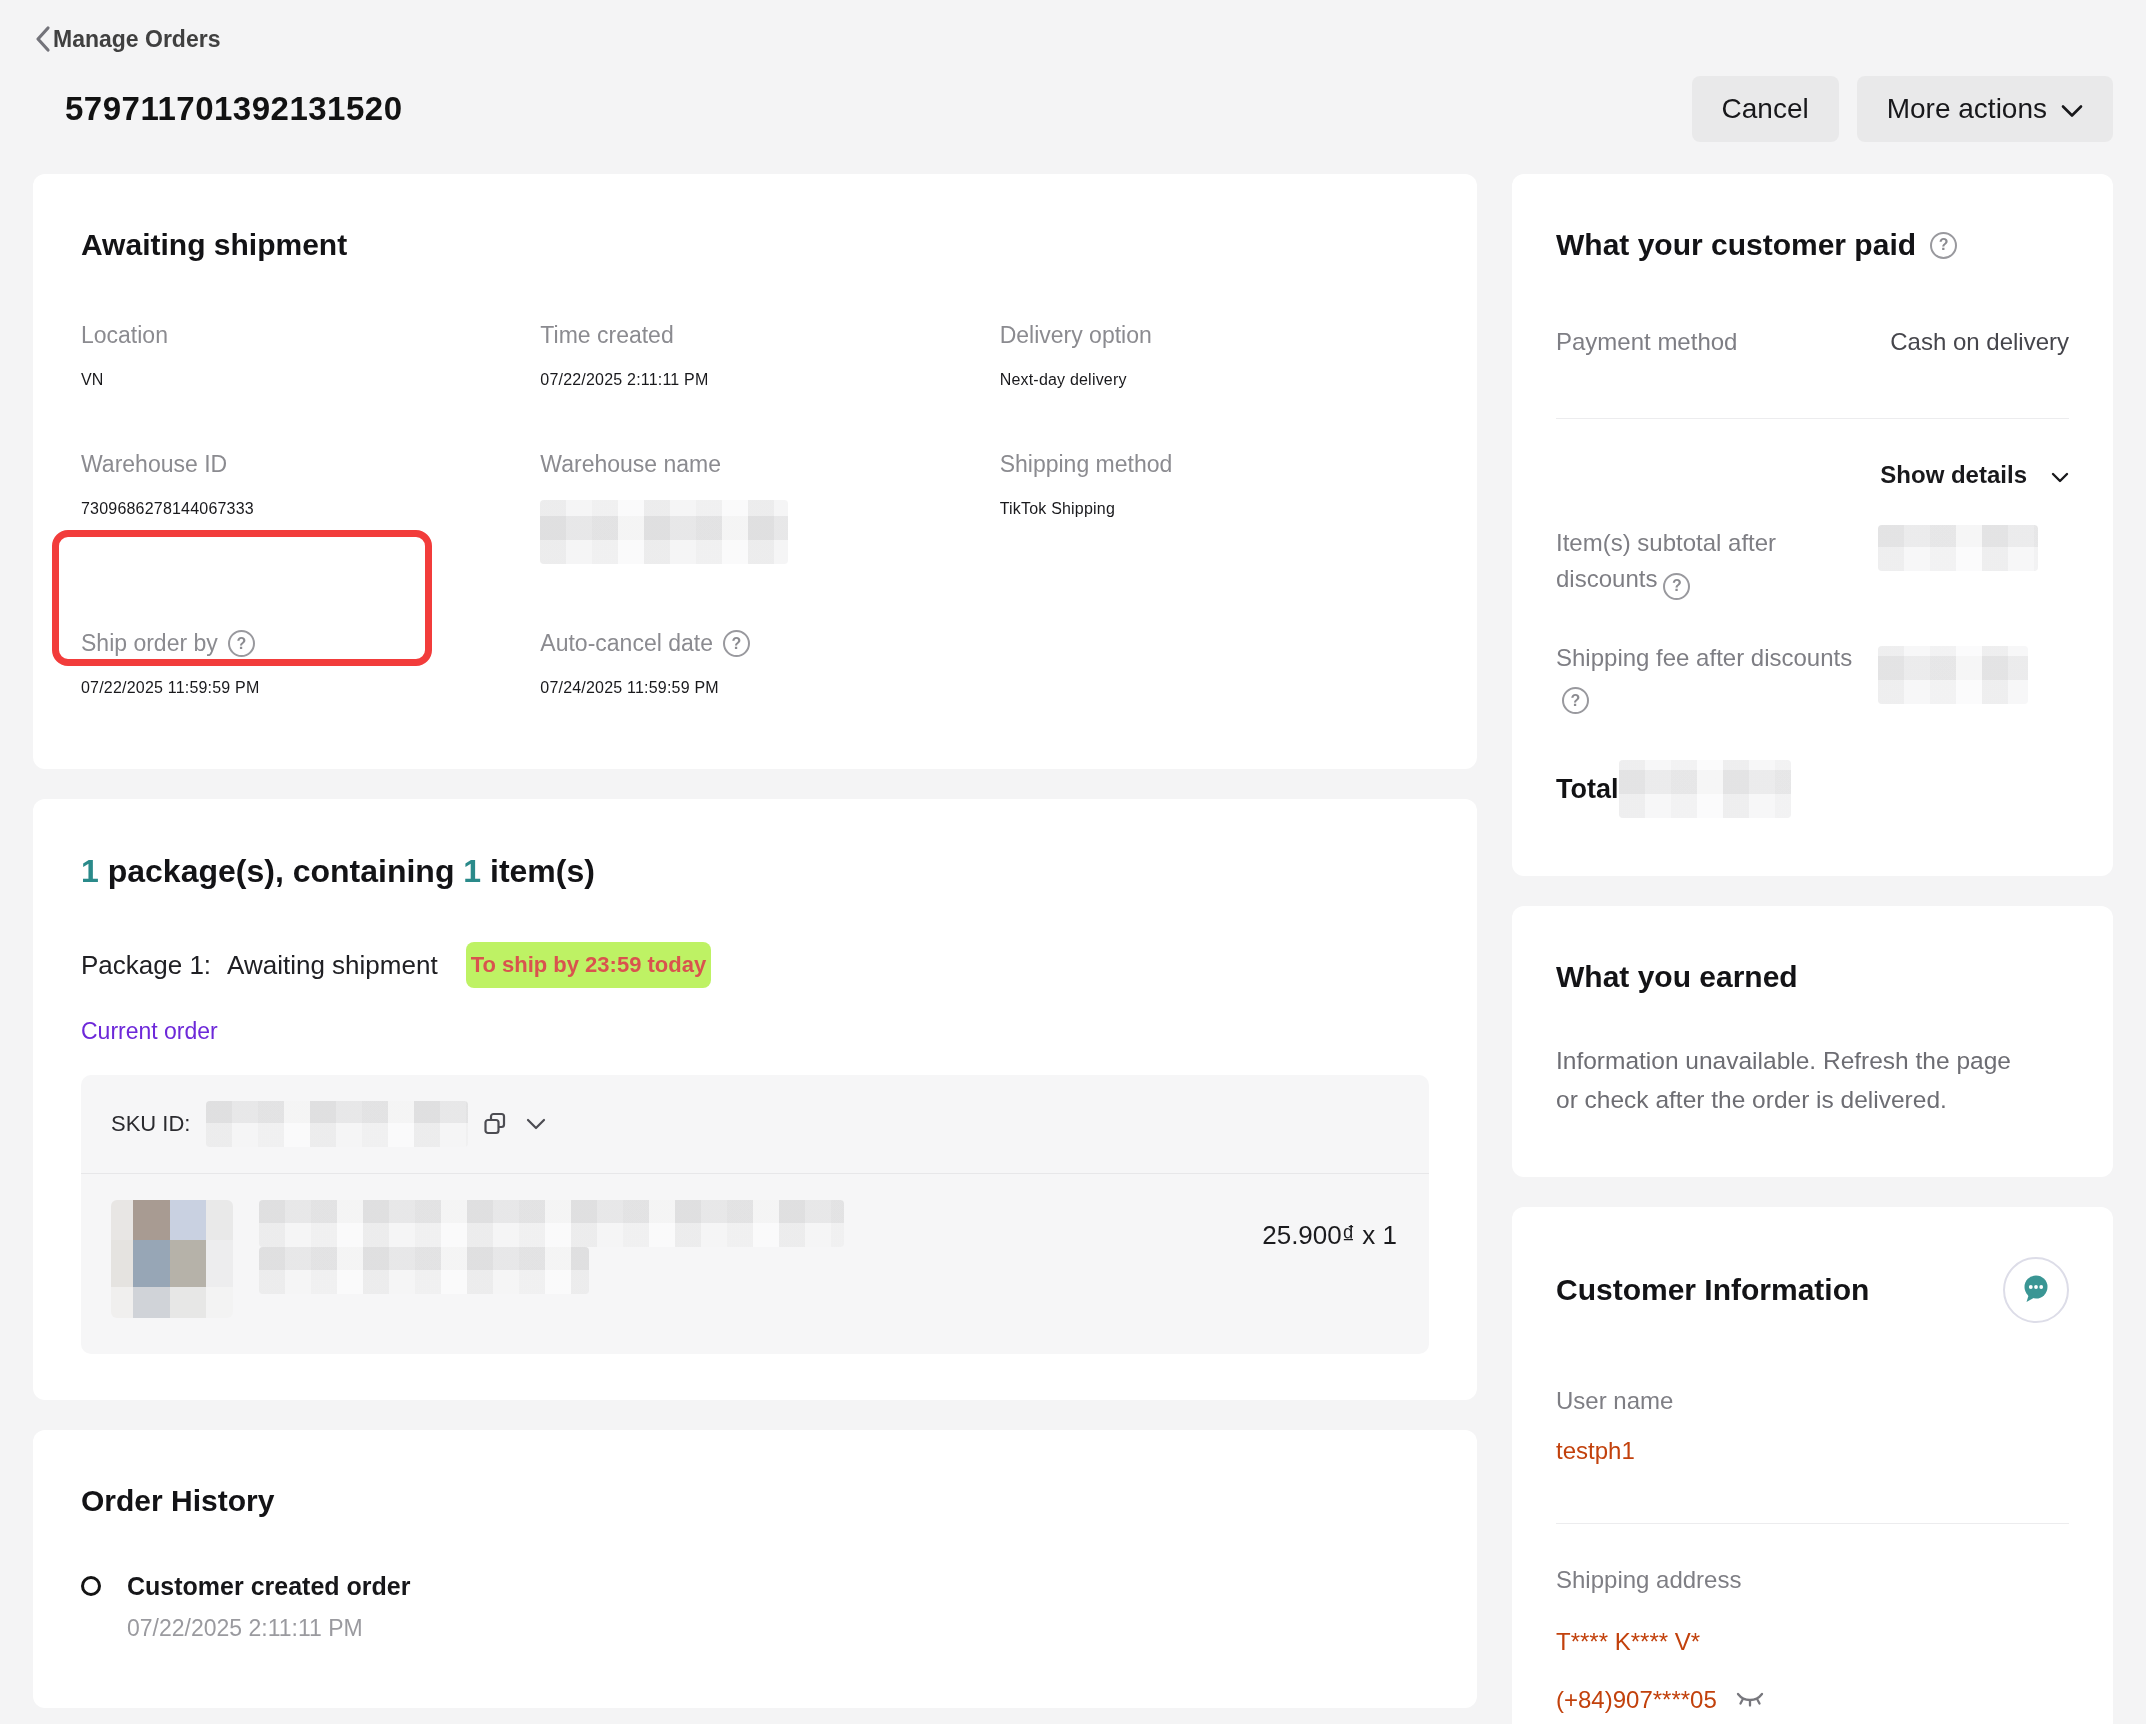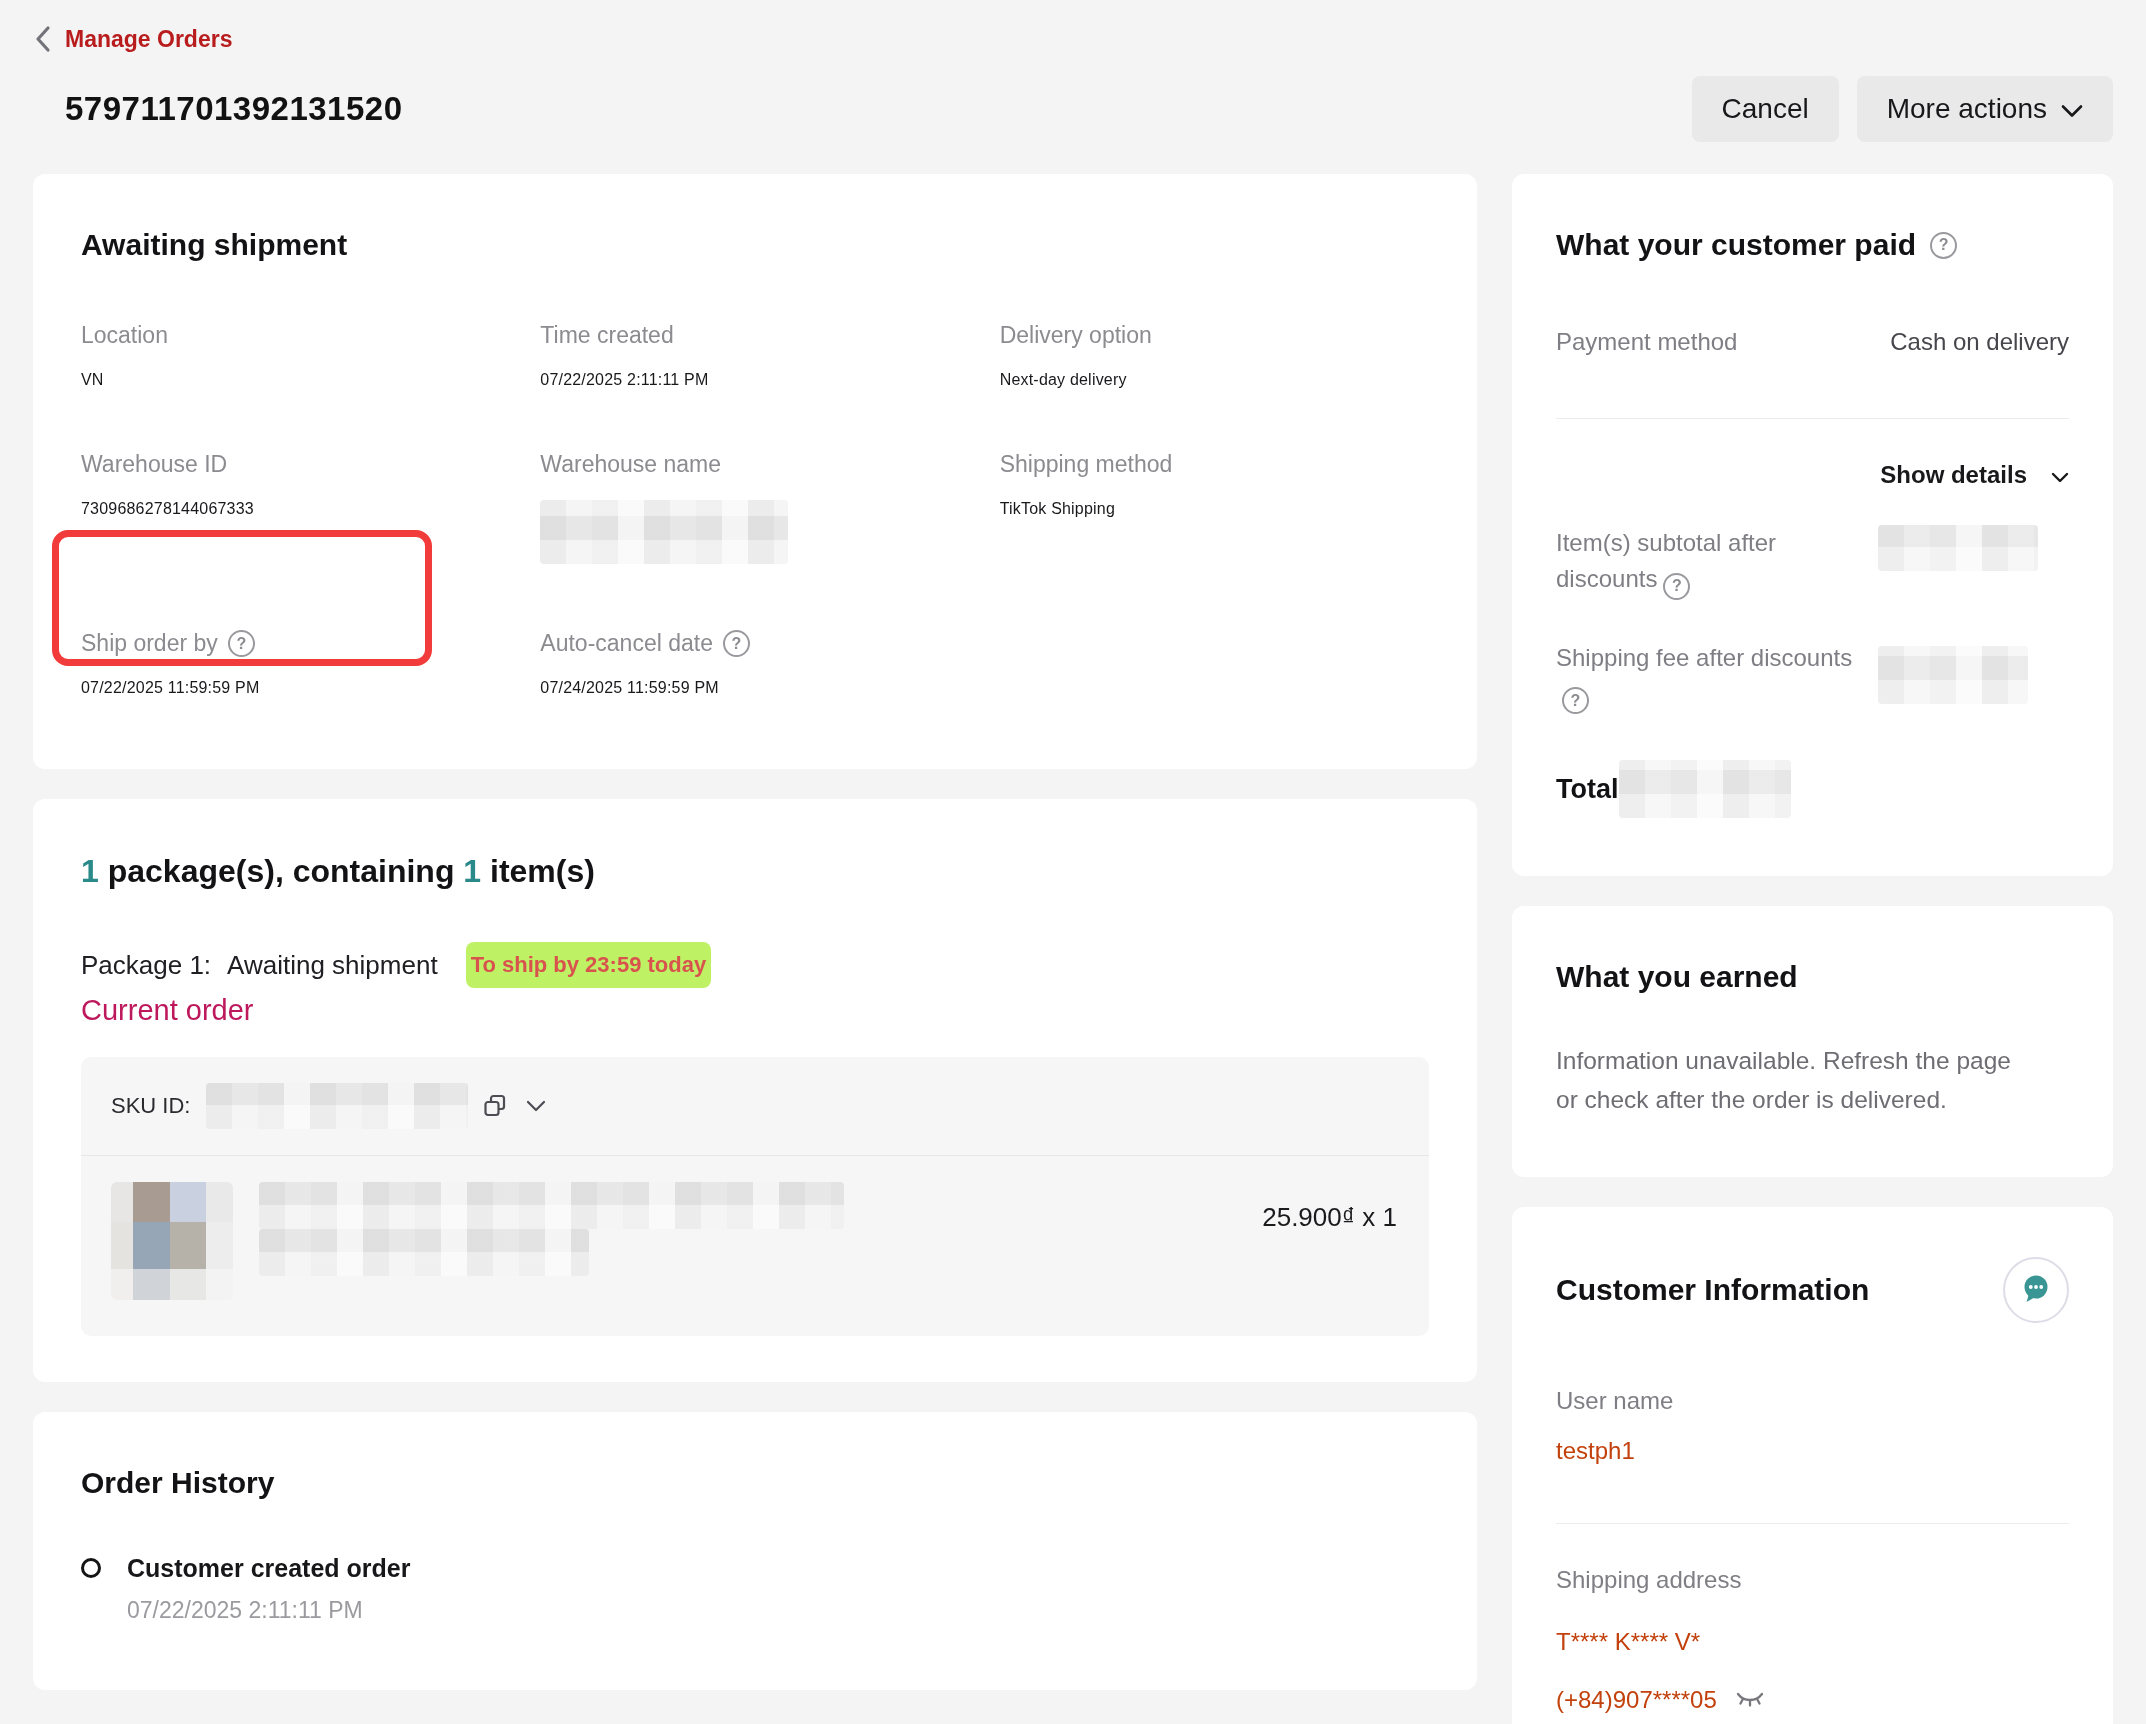--- a/index.html
+++ b/index.html
@@ -6,21 +6,21 @@
   html,body { width:2146px; height:1724px; overflow:hidden; }
   body {
     background:#f4f4f5;
     font-family:"Liberation Sans", sans-serif;
     color:#161618;
     position:relative;
   }
   .page { padding:24px 33px 0 33px; }
 
   
-  .back-row { display:flex; align-items:center; gap:12px; color:#b91c1c; font-size:23px; font-weight:600; cursor:pointer; width:fit-content; }
+  .back-row { display:flex; align-items:center; color:#404040; font-size:23px; font-weight:600; cursor:pointer; width:fit-content; }
   .back-row svg { display:block; }
   .order-row { margin-top:22px; display:flex; align-items:center;margin-left:32px; }
   .order-id { font-size:33px; font-weight:700; letter-spacing:0.5px; color:#121212; }
   .header-actions { margin-left:auto; display:flex; gap:18px; }
   .btn {
     background:#e9e9ea; border:none; border-radius:8px; cursor:pointer;
     font-family:inherit; font-size:28px; font-weight:500; color:#18181b;
     padding:0 30px; height:66px; display:inline-flex; align-items:center; gap:14px;
   }
 
@@ -59,21 +59,21 @@
 
   
   .card-packages { padding:54px 48px 46px 48px; }
   .pkg-title { font-size:32px; font-weight:700; color:#131316; }
   .accent { color:#2a8a8a; }
   .pkg-row { margin-top:52px; display:flex; align-items:center; gap:16px; font-size:26px; color:#202024; }
   .ship-badge {
     background:#bef264; color:#d9534e; font-size:22px; font-weight:600;
     border-radius:8px; padding:10px 5px; margin-left:12px;
   }
-  .suborder { margin-top:6px; font-size:29px; color:#be185d; }
+  .suborder { margin-top:30px; font-size:23px; color:#6d28d9; }
   .product-block { margin-top:30px; background:#f6f6f7; border-radius:10px; }
   .sku-header { display:flex; align-items:center; gap:10px; padding:26px 30px; border-bottom:1px solid #e7e7e9; font-size:22px; color:#2b2b2f; }
   .sku-blur { width:262px; height:46px; margin-left:6px; }
   .icon-btn { background:none; border:none; cursor:pointer; display:inline-flex; align-items:center; padding:4px; }
   .product-row { display:flex; align-items:flex-start; padding:26px 32px 36px 30px; }
   .thumb {
     width:122px; height:118px; border-radius:6px; overflow:hidden; flex:none;
     display:grid; grid-template-columns:18% 30% 30% 22%; grid-template-rows:34% 40% 26%;
   }
   .t1{background:#e8e6e4}.t2{background:#a89b92}.t3{background:#c9d1e1}.t4{background:#e9e9e9}

